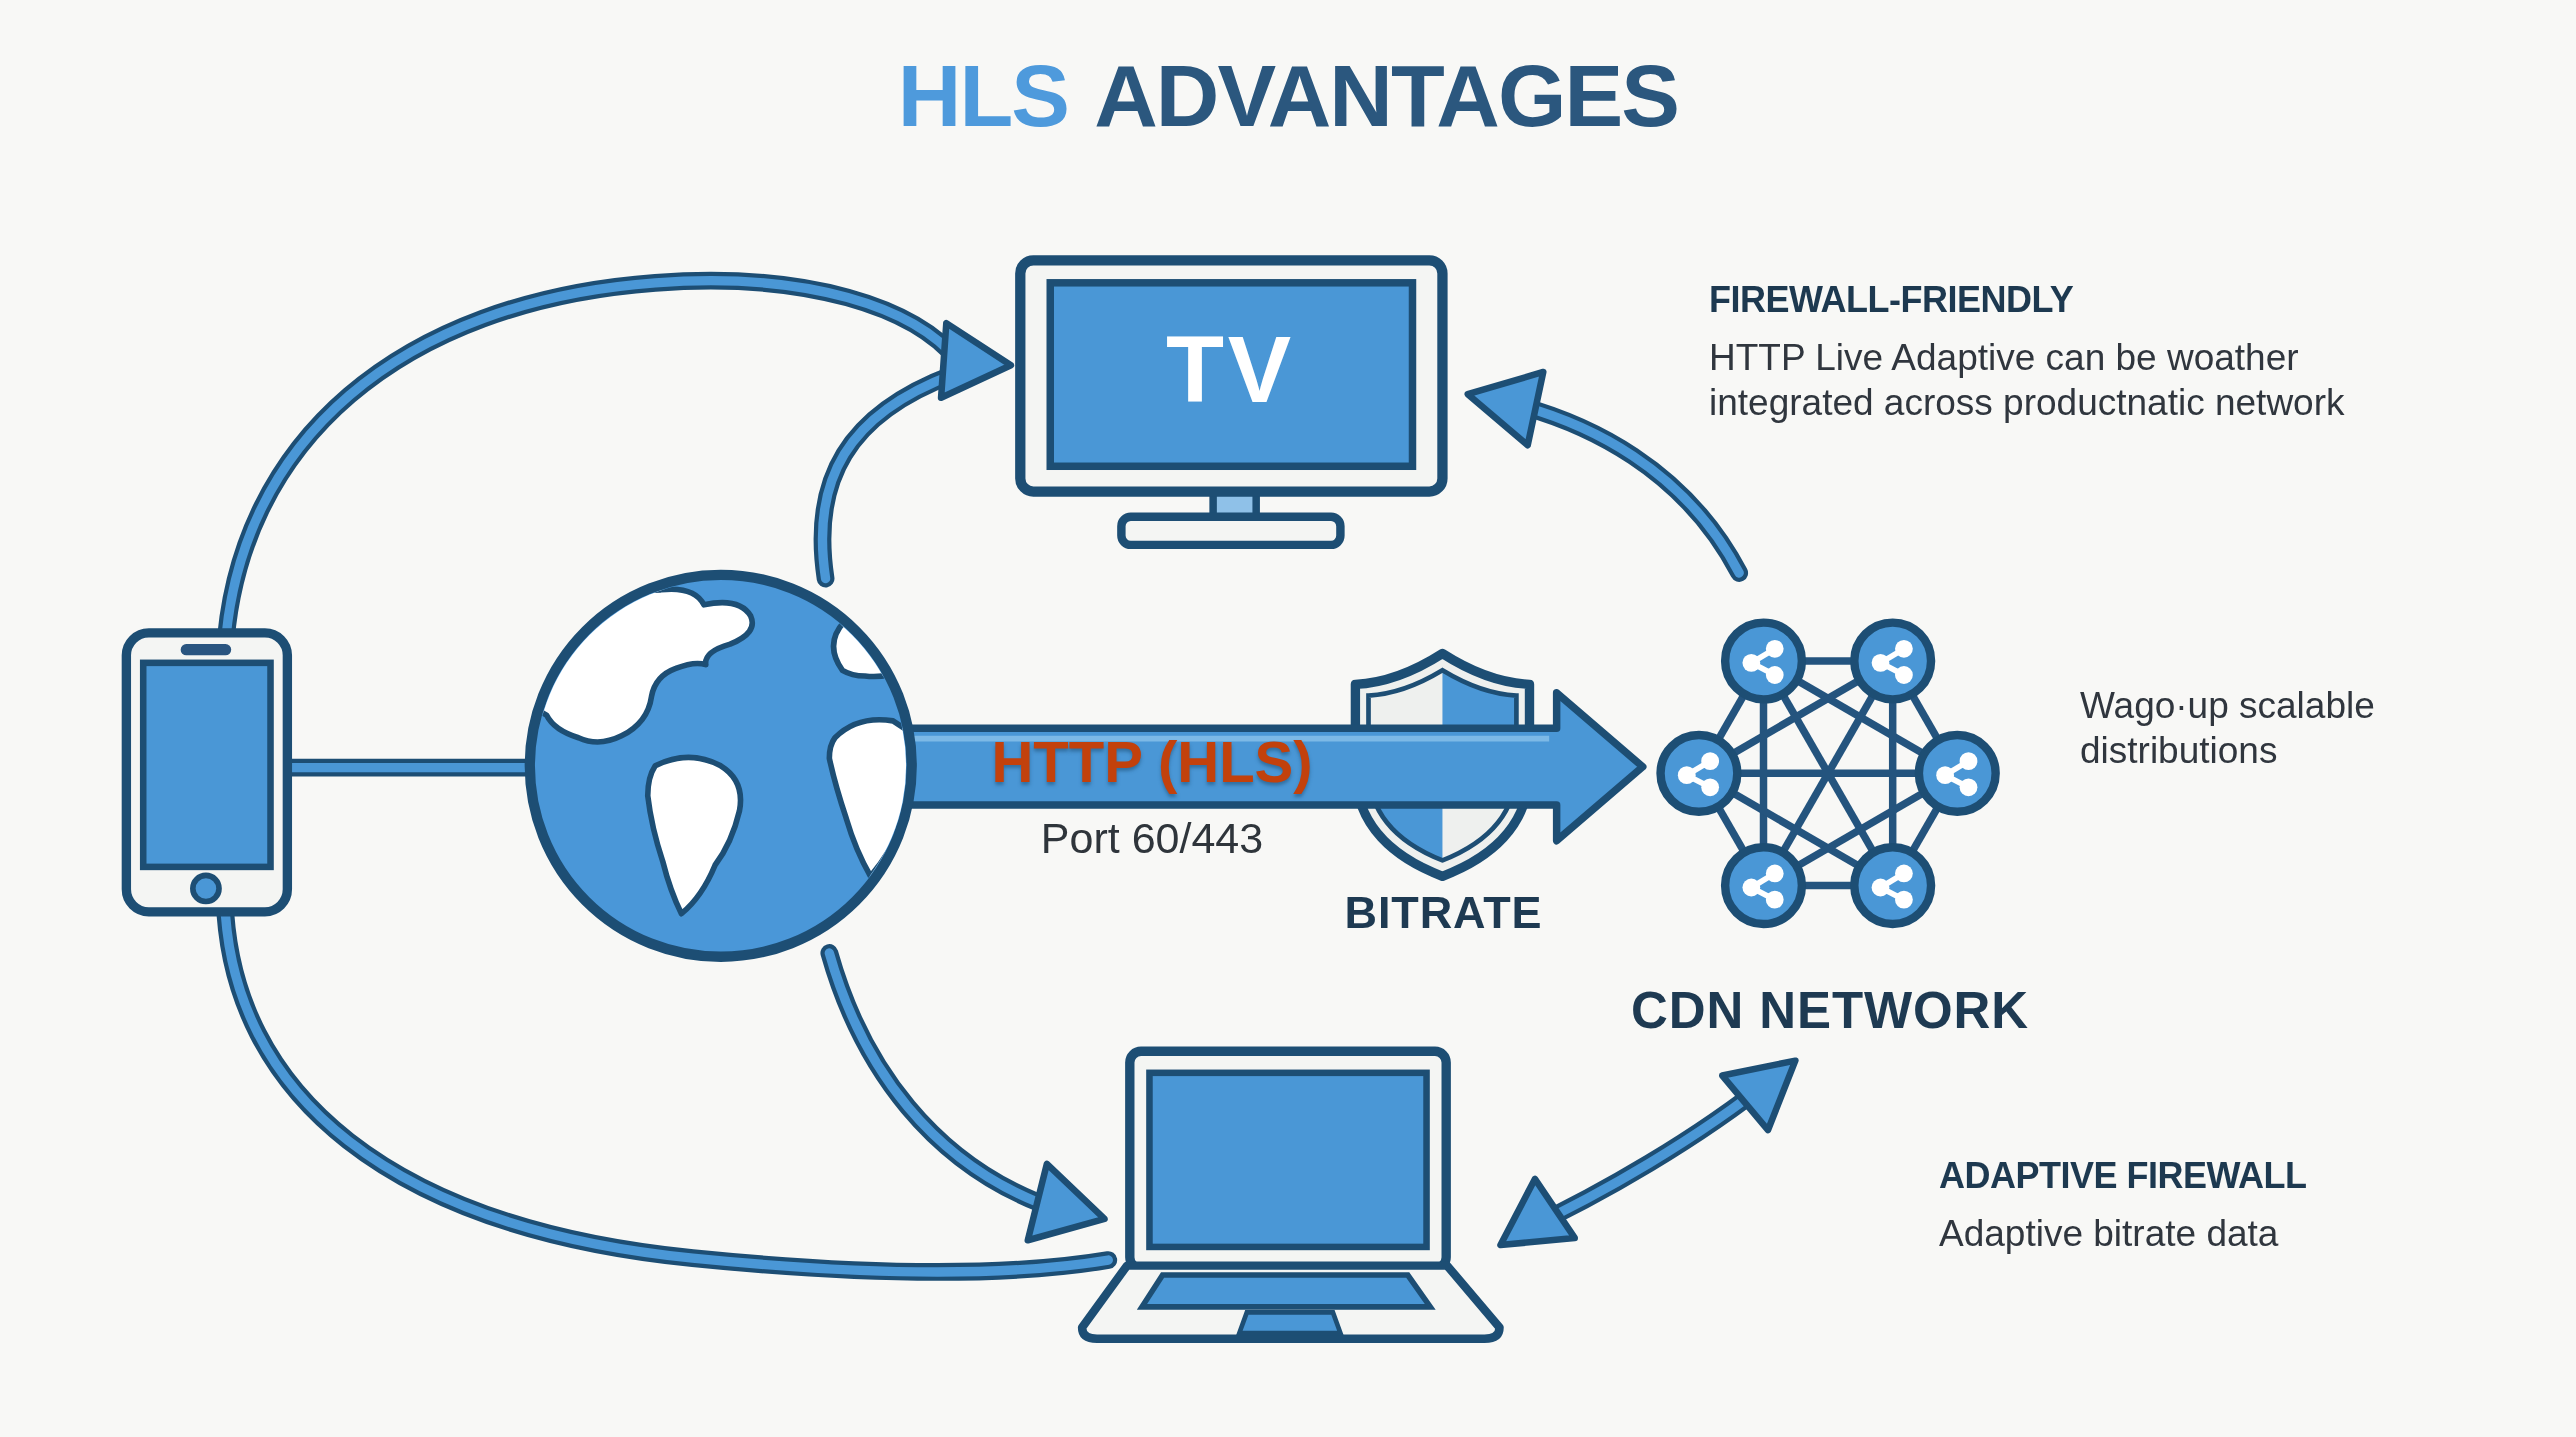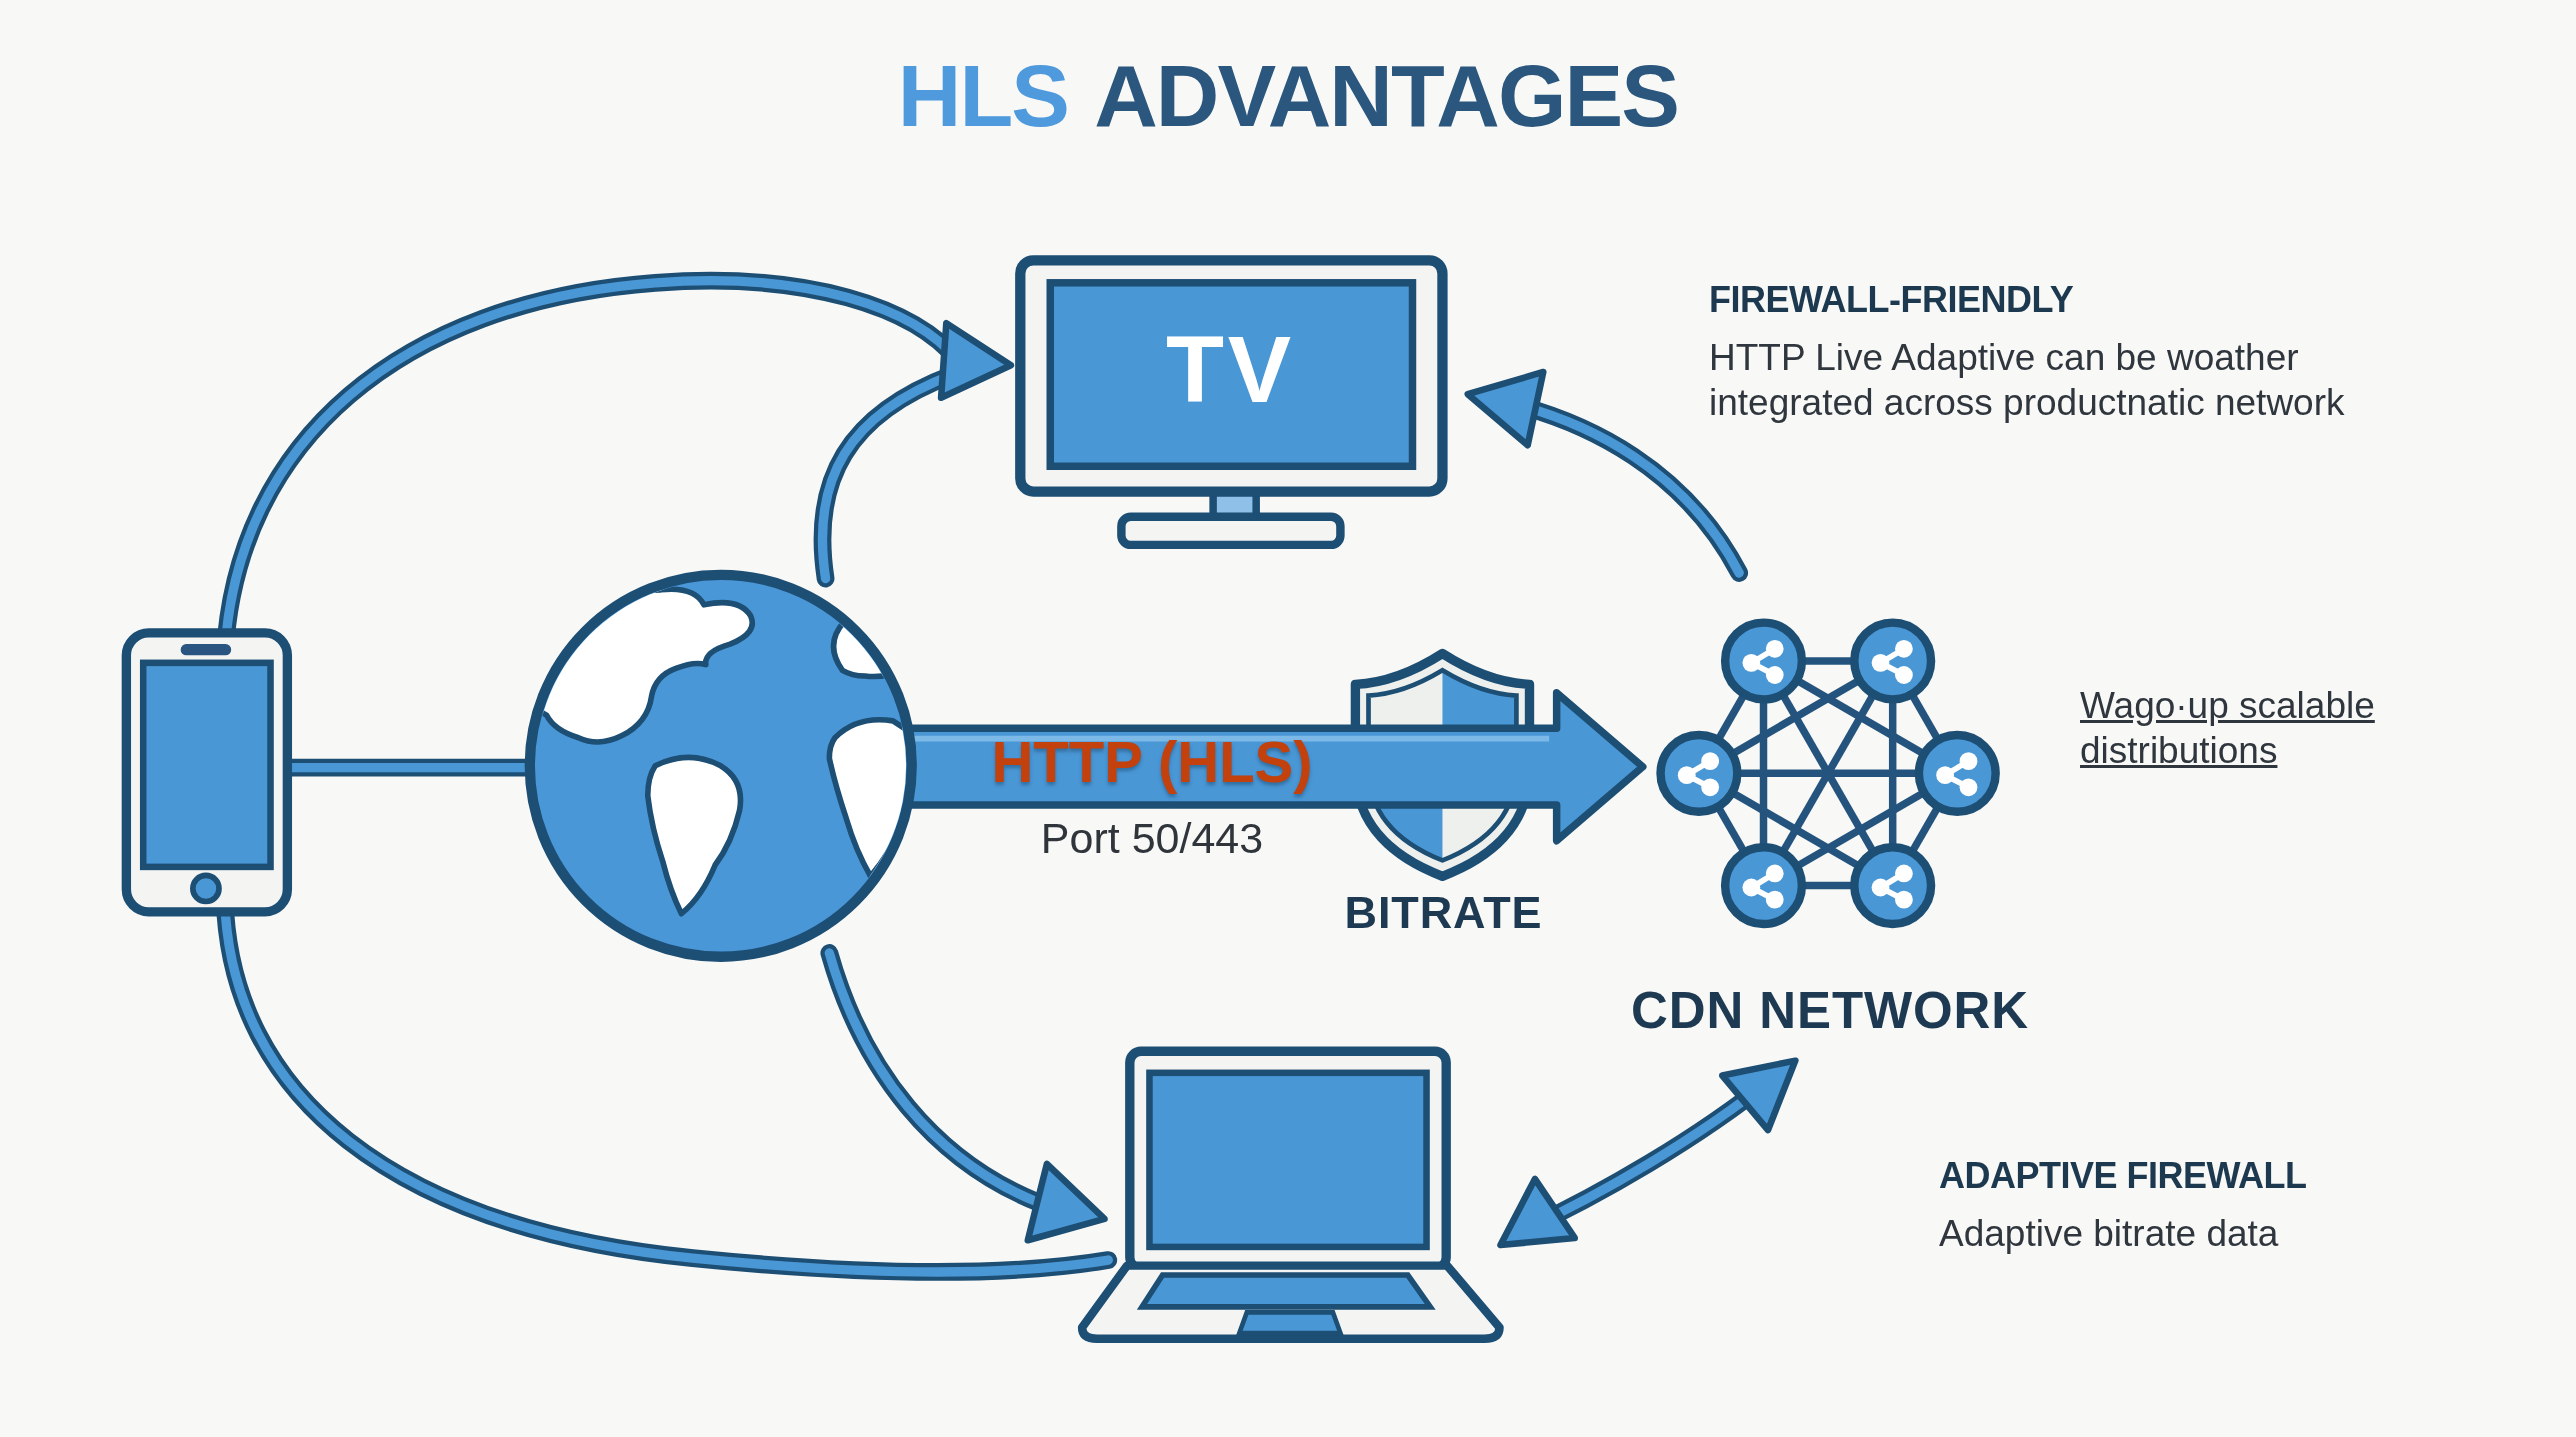--- a/index.html
+++ b/index.html
@@ -26,21 +26,21 @@
   .label-tv   { left:1137px; top:315px;  width:187px; text-align:center; font-size:95px; font-weight:bold; color:#ffffff; letter-spacing:3.7px; }
   .label-http { left:965px; top:728px;  width:374px; text-align:center; font-size:58px;  font-weight:bold; color:#c2410c; text-shadow:0 2.8px 3.7px rgba(29,78,116,0.55); }
   .label-port { left:965px; top:814px;  width:374px; text-align:center; font-size:43px;  color:#2f353b; }
   .label-firewall { left:1289px; top:887px;  width:309px; text-align:center; font-size:45px; font-weight:bold; color:#1e3a52; letter-spacing:0.9px; }
   .label-cdn      { left:1631px; top:981px; width:440px; font-size:51px; font-weight:bold; color:#1e3a52; letter-spacing:0.9px; }
 
   .feature h2 { margin:0; font-size:36px; line-height:1.14; letter-spacing:-0.5px; color:#1d3950; font-weight:bold; }
   .feature p  { margin:15px 0 0; font-size:37px; line-height:1.22; color:#30363e; }
   #feat-firewall { left:1709px; top:279px;  width:749px; }
   #feat-scalable { left:2080px; top:668px;  width:412px; }
-  #feat-scalable p { max-width:328px;text-decoration:underline; }
+  #feat-scalable p { max-width:328px; }
   #feat-adaptive { left:1939px; top:1155px; width:590px; }
 </style>
 </head>
 <body>
 
 <div class="abs title">
   <span class="t1">HLS</span>
   <span class="t2">ADVANTAGES</span>
 </div>
 
@@ -199,21 +199,21 @@
       <g>
           <circle cx="2022" cy="946" r="41" fill="#4a97d6" stroke="#1d4e74" stroke-width="9"></circle>
           <use href="#shareGlyph" transform="translate(2022,946)"></use>
         </g>
     </g>
   </g>
 </svg>
 
 <div class="abs label-tv">TV</div>
 <div class="abs label-http">HTTP (HLS)</div>
-<div class="abs label-port">Port 50/443</div>
+<div class="abs label-port">Port 60/443</div>
 <div class="abs label-firewall">BITRATE</div>
 <div class="abs label-cdn">CDN NETWORK</div>
 
 <div class="abs feature" id="feat-firewall">
   <h2>FIREWALL-FRIENDLY</h2>
   <p>HTTP Live Adaptive can be woather integrated across productnatic network</p>
 </div>
 
 <div class="abs feature" id="feat-scalable">
   <p>Wago·up scalable distributions</p>

